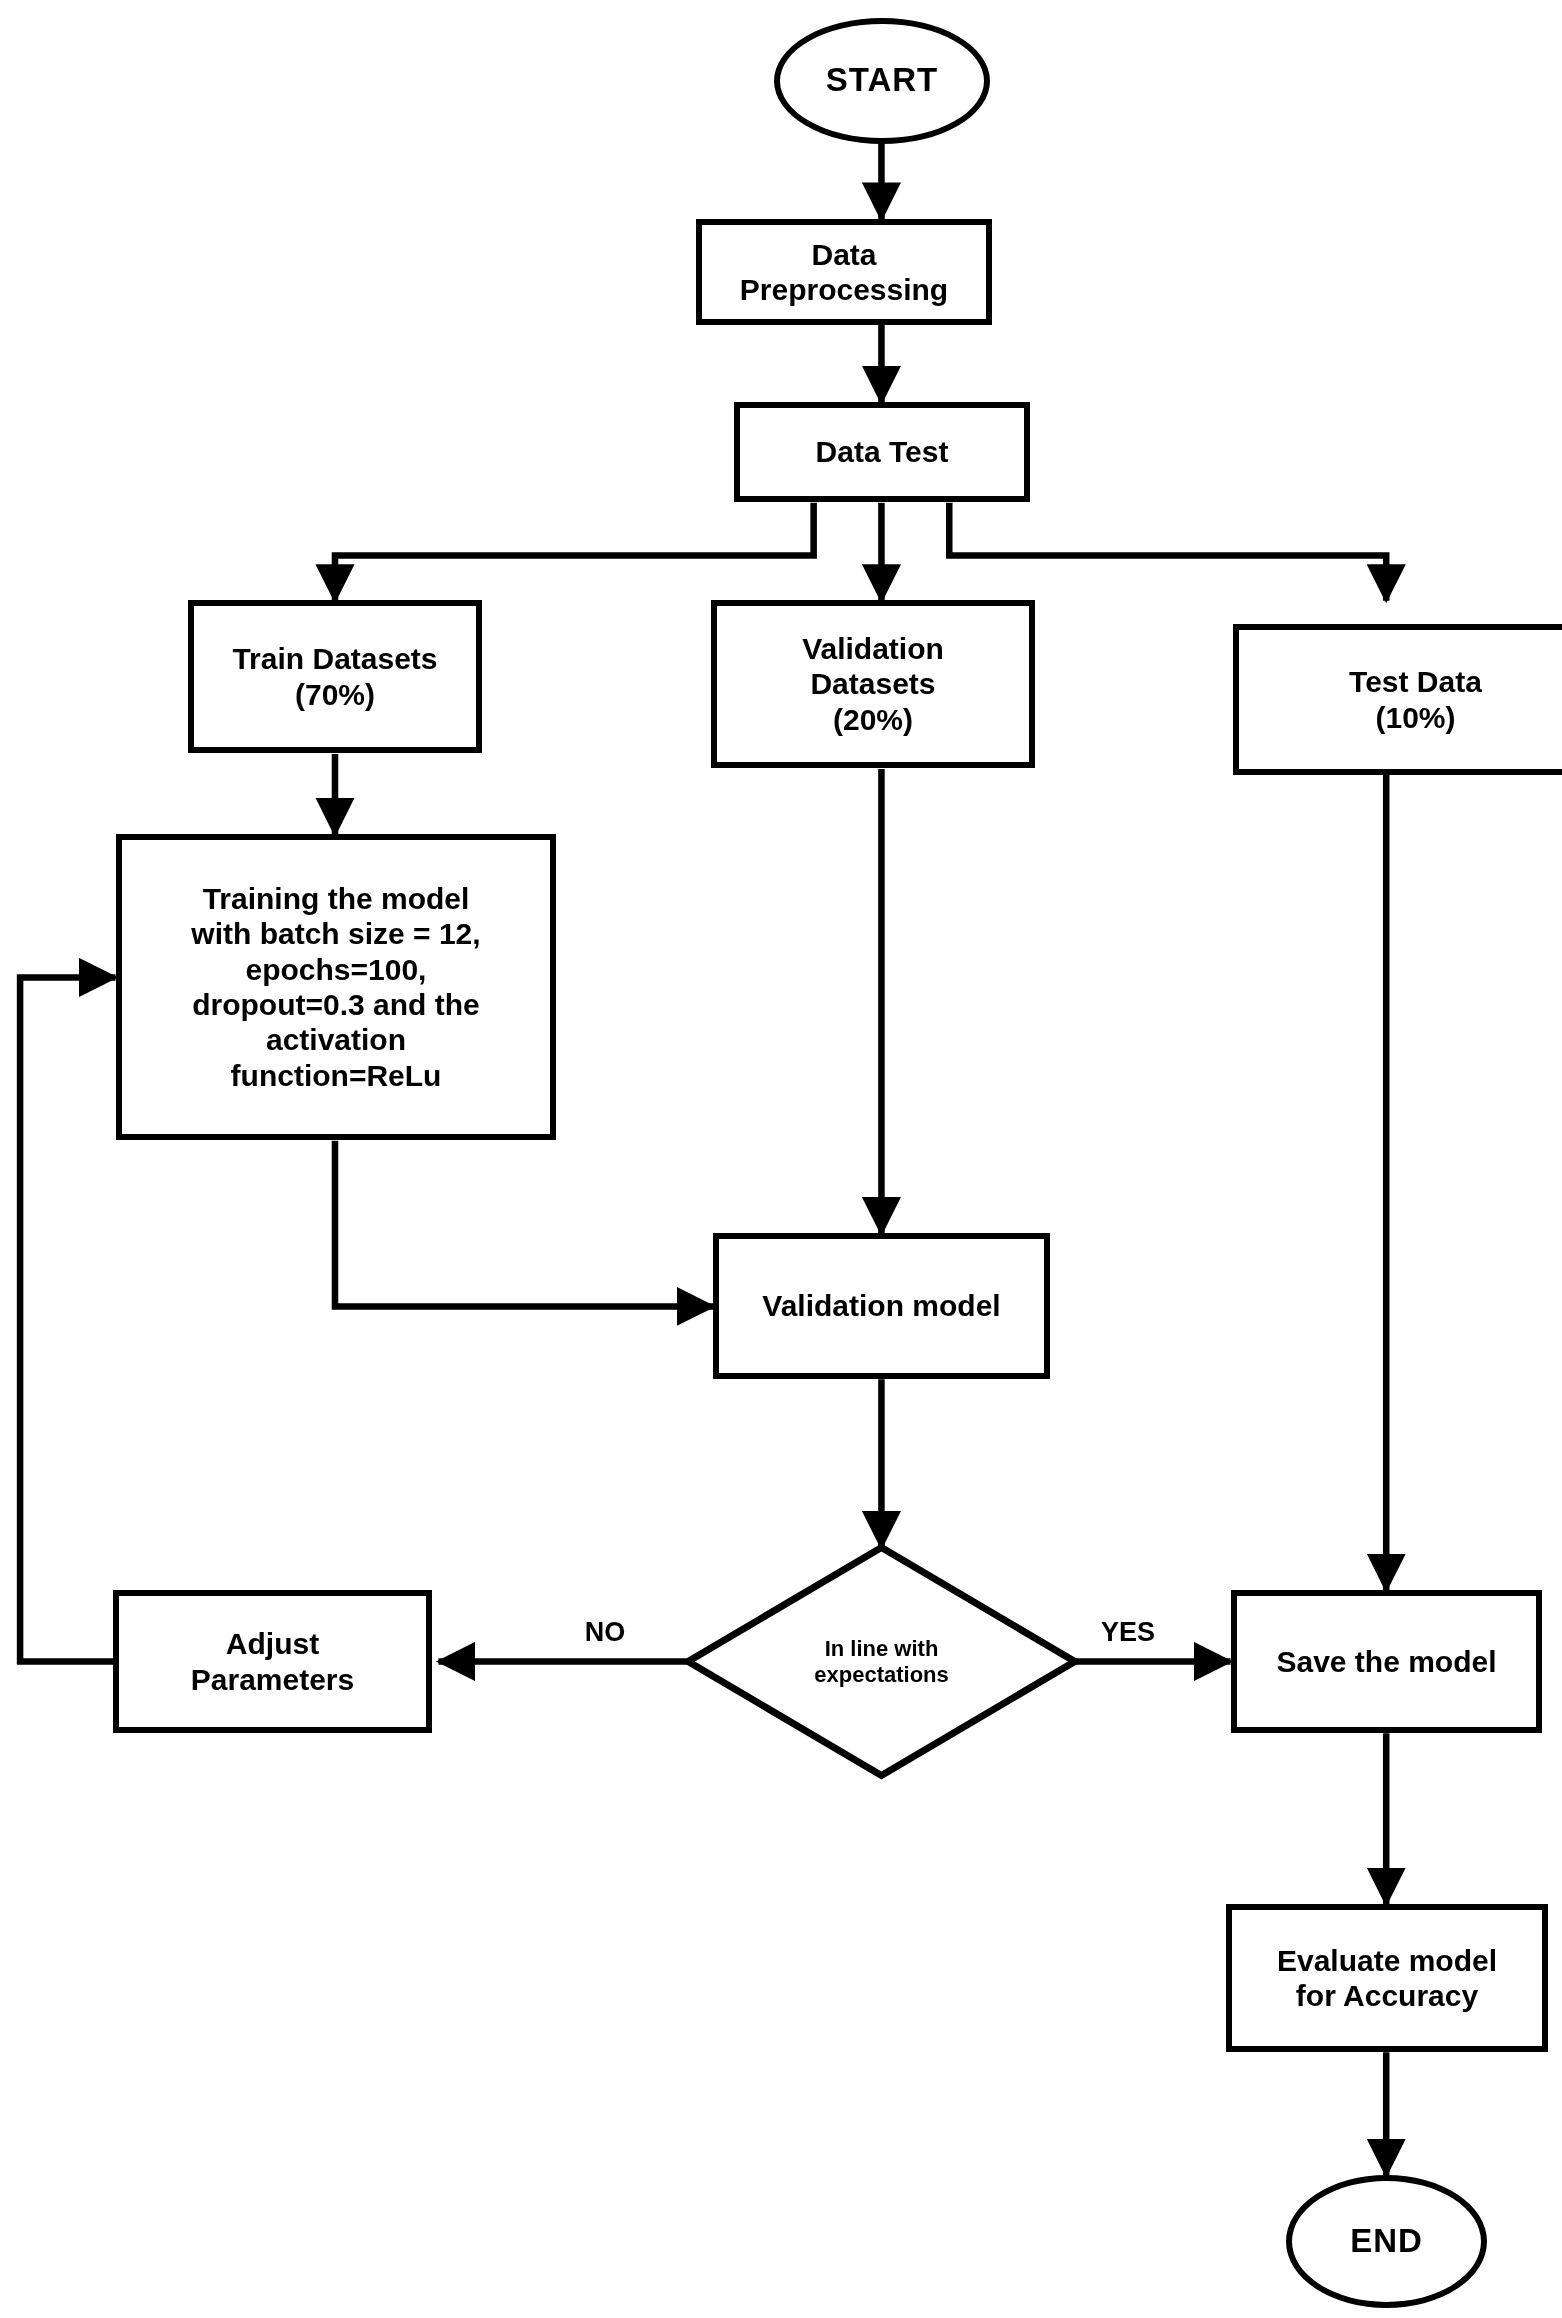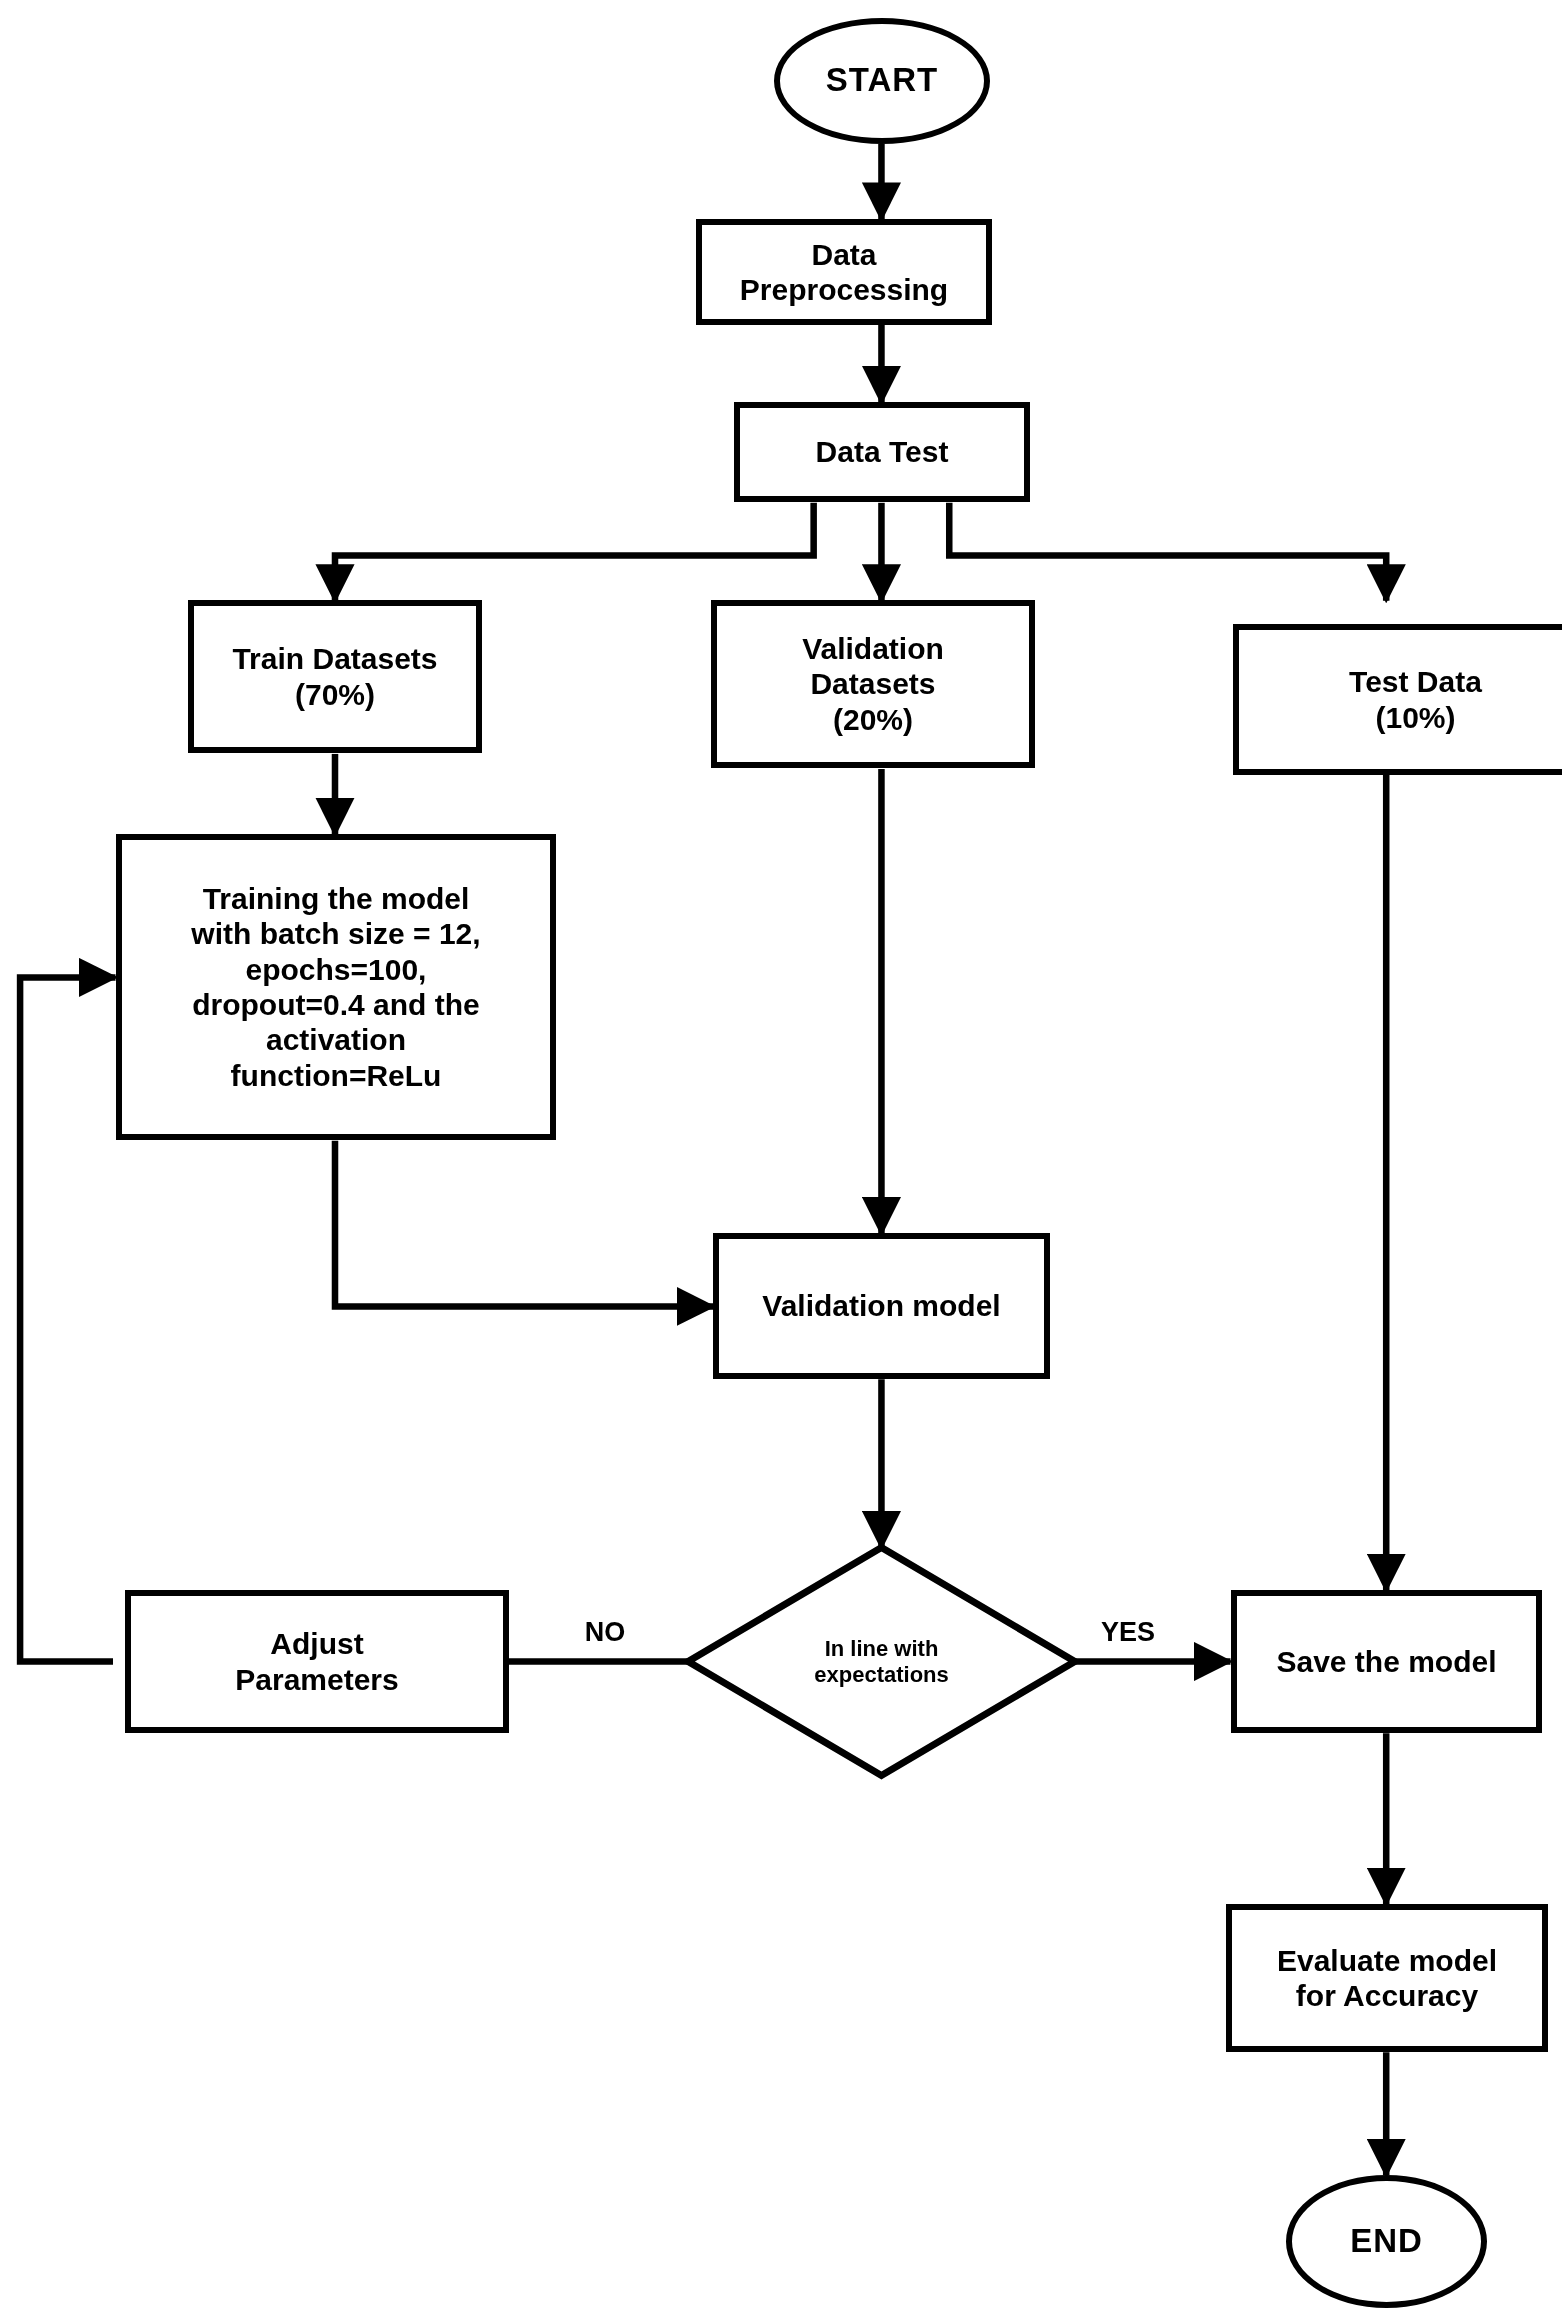--- a/index.html
+++ b/index.html
@@ -105,34 +105,34 @@
   <div class="node" style="left:711px; top:600px; width:324px; height:168px;">Validation
 Datasets
 (20%)</div>
 
   <div class="node" style="left:1233px; top:624px; width:365px; height:151px;">Test Data
 (10%)</div>
 
   <div class="node" style="left:116px; top:834px; width:440px; height:306px;">Training the model
 with batch size = 12,
 epochs=100,
-dropout=0.4 and the
+dropout=0.3 and the
 activation
 function=ReLu</div>
 
   <div class="node" style="left:713px; top:1233px; width:337px; height:146px;">Validation model</div>
 
   <div class="overlay-label" style="left:731px; top:1573px; width:301px; height:178px;">In line with
 expectations</div>
 
   <div class="edge-label" style="left:605px; top:1648px;">NO</div>
 
   <div class="edge-label" style="left:1128px; top:1648px;">YES</div>
 
-  <div class="node" style="left:113px; top:1590px; width:384px; height:143px;margin-left:12px;">Adjust
+  <div class="node" style="left:113px; top:1590px; width:319px; height:143px;">Adjust
 Parameters</div>
 
   <div class="node" style="left:1231px; top:1590px; width:311px; height:143px;">Save the model</div>
 
   <div class="node" style="left:1226px; top:1904px; width:322px; height:148px;">Evaluate model
 for Accuracy</div>
 
   <div class="node terminator" style="left:1286px; top:2175px; width:201px; height:133px;">END</div>
 
 </div>

